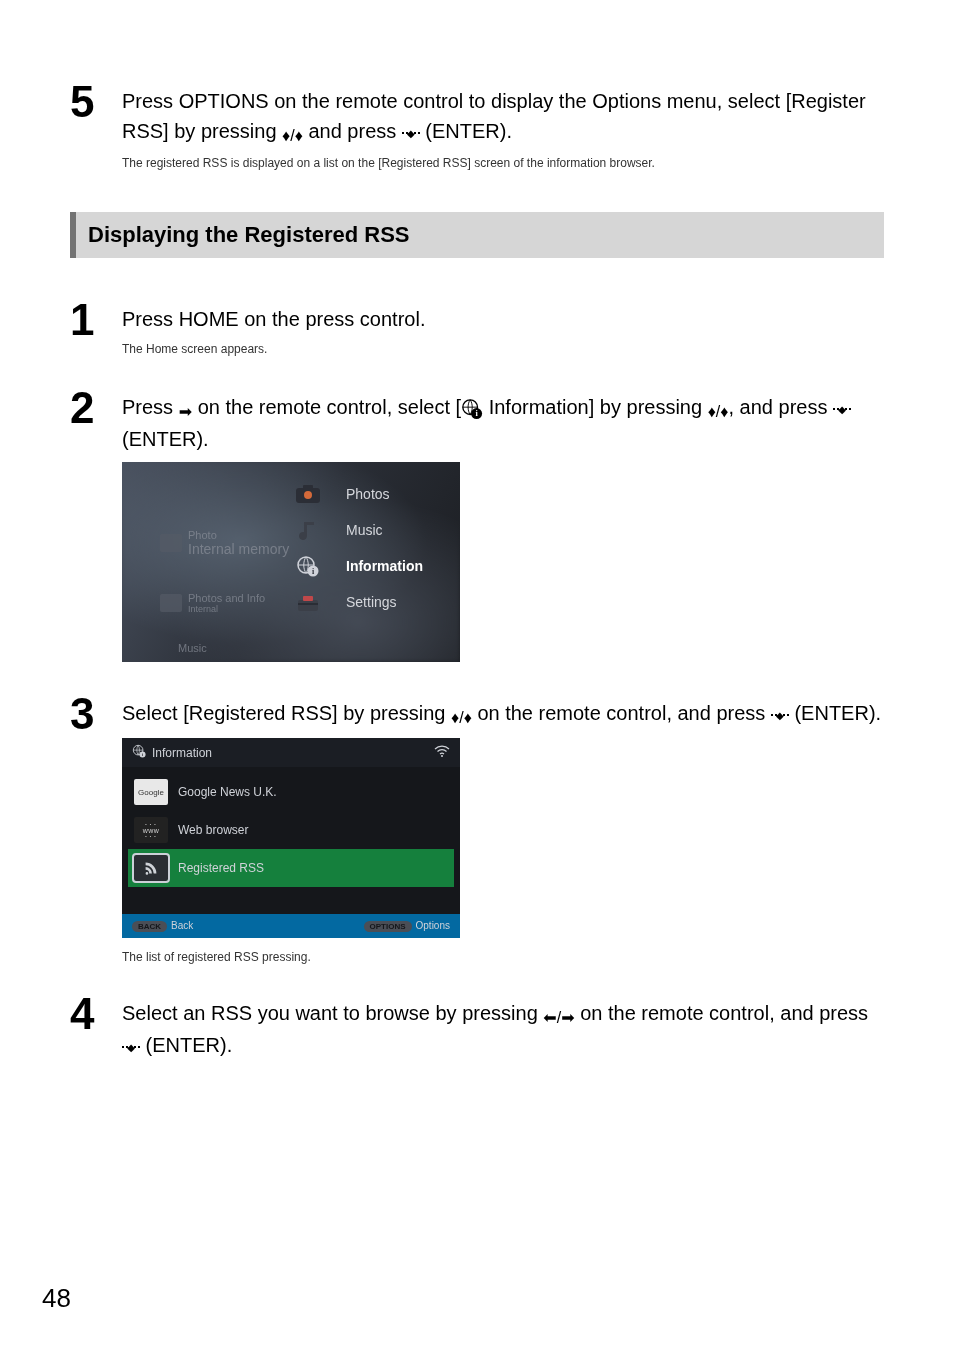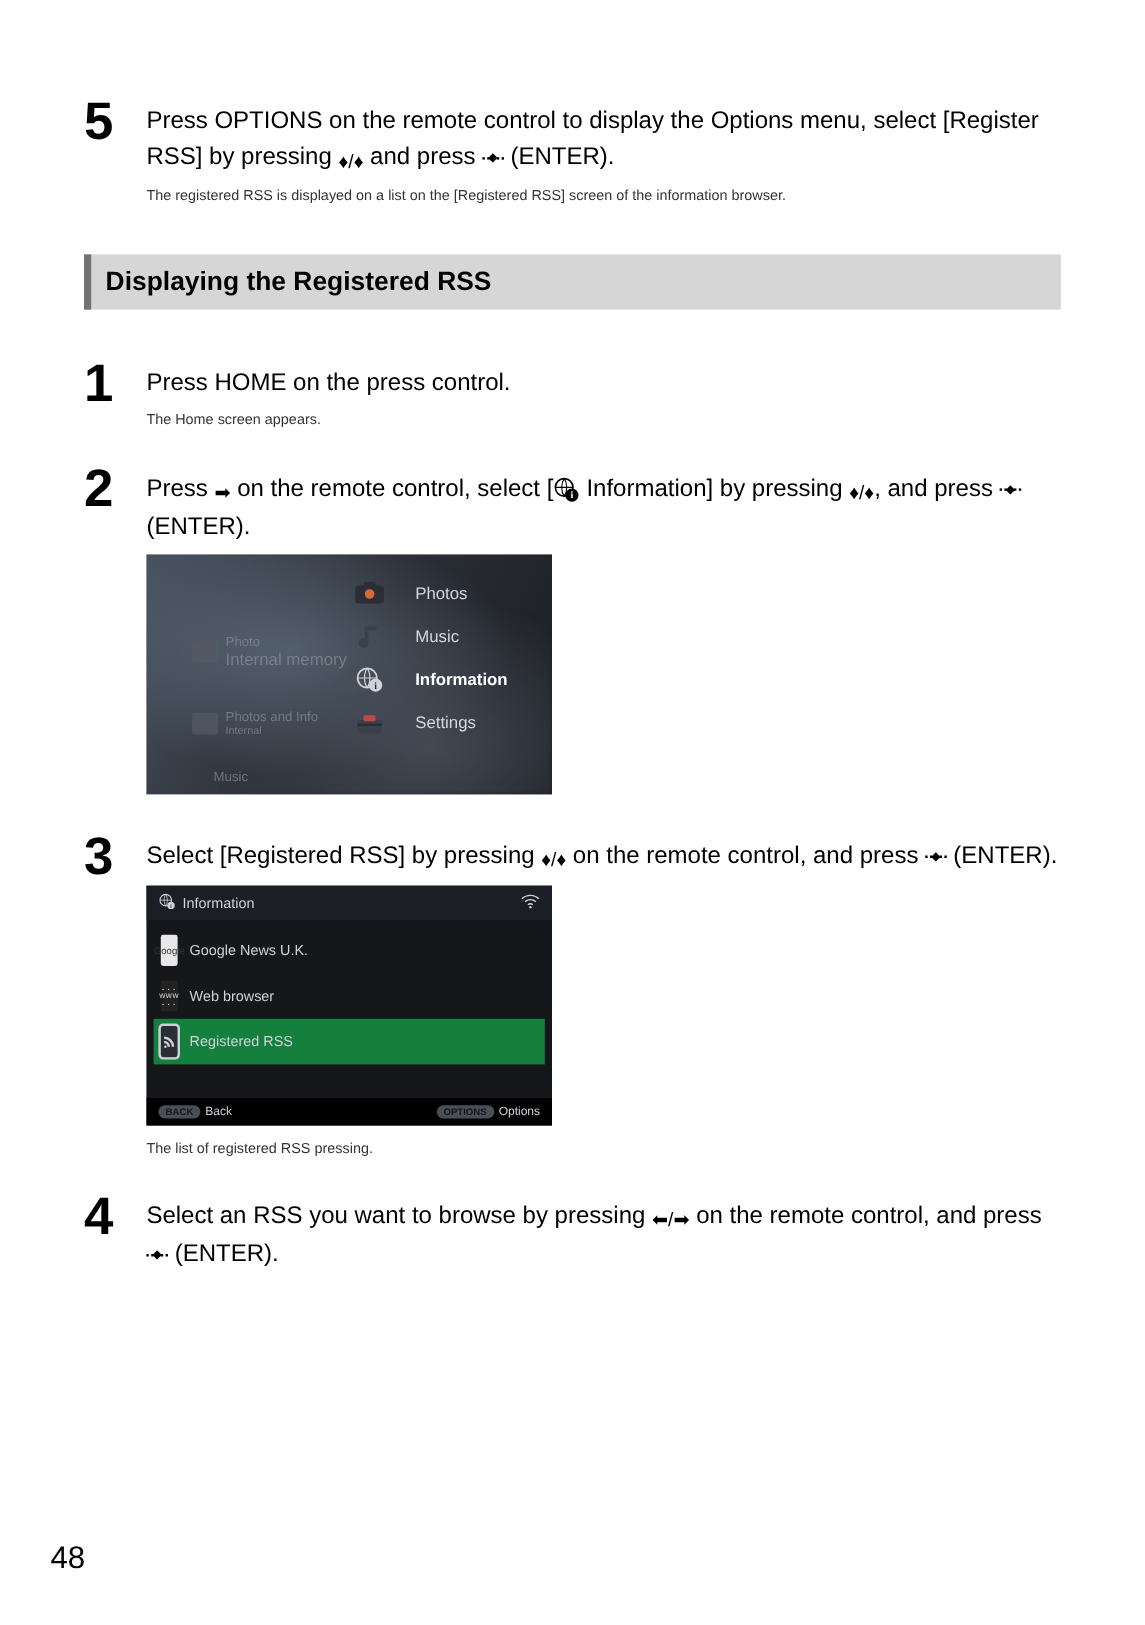--- a/index.html
+++ b/index.html
@@ -167,21 +167,21 @@
       padding: 6px 6px;
       font-size: 12px;
     }
     .s2-item.selected {
       background: #15803d;
     }
     .s2-item.selected .s2-thumb {
       outline: 2px solid #ccd0d8;
     }
     .s2-thumb {
-      width: 14px; height: 26px;
+      width: 34px; height: 26px;
       background: #e8e8e8;
       display: flex;
       align-items: center;
       justify-content: center;
       font-size: 8px;
       color: #333;
       border-radius: 2px;
     }
     .s2-thumb.www {
       background: #222;
@@ -194,21 +194,21 @@
       background: #2a2d33;
     }
     .s2-thumb.rss svg { width: 18px; height: 18px; }
     .s2-footer {
       position: absolute;
       bottom: 0; left: 0; right: 0;
       display: flex;
       justify-content: space-between;
       padding: 6px 10px;
       font-size: 10px;
-      background: #000000;
+      background: #0369a1;
     }
     .pill {
       display: inline-block;
       padding: 1px 6px;
       border-radius: 8px;
       background: #4a4e56;
       color: #15171b;
       font-size: 8px;
       font-weight: bold;
       margin-right: 4px;

